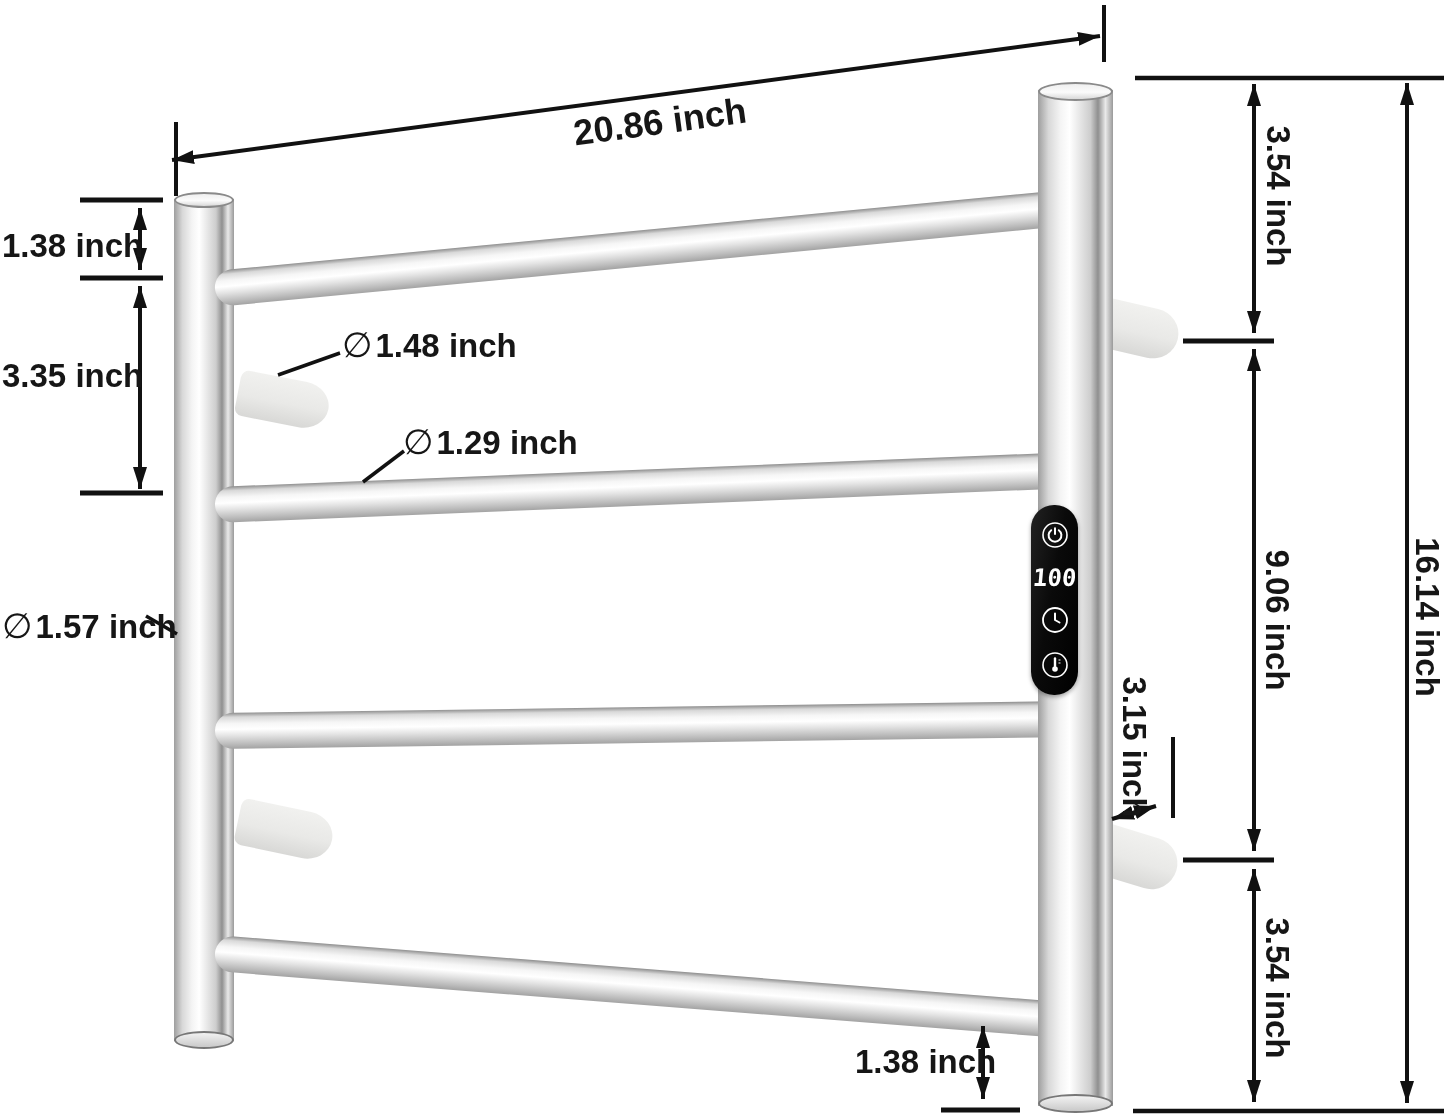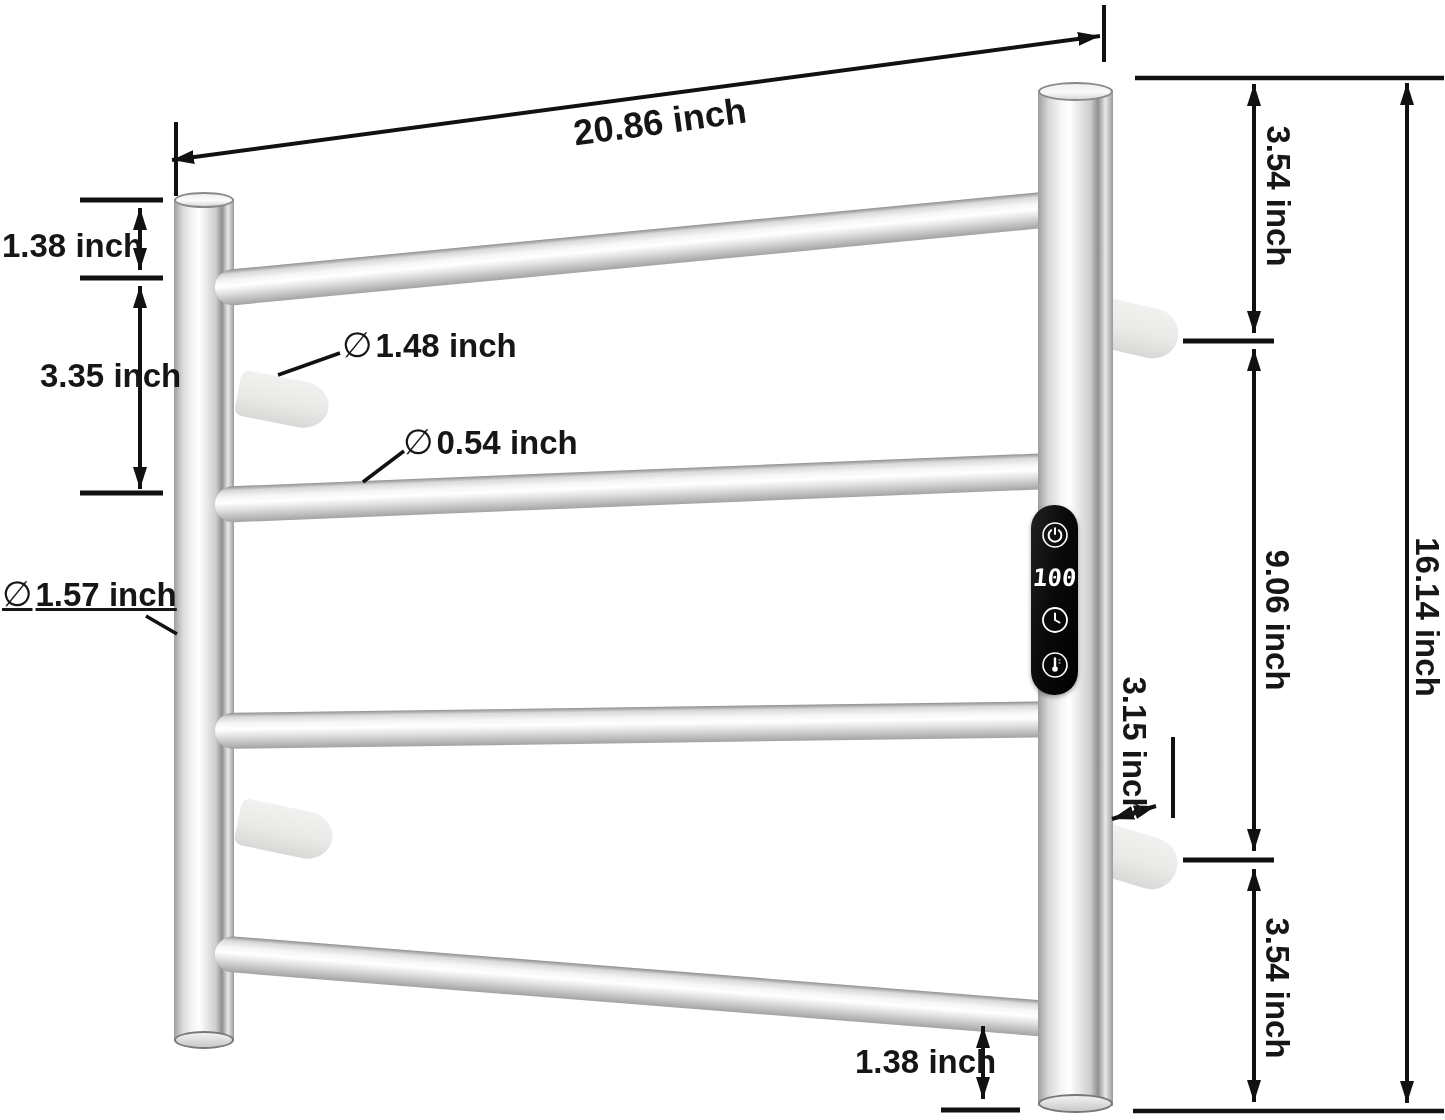--- a/index.html
+++ b/index.html
@@ -110,31 +110,31 @@
 
       <line x1="983" y1="1026" x2="983" y2="1099" stroke-width="4" marker-start="url(#ah)" marker-end="url(#ah)"></line>
       <line x1="941" y1="1110" x2="1020" y2="1110" stroke-width="5"></line>
     </g>
   </svg>
 
   <div class="lbl slant" style="left:660px;top:122px;">20.86 inch</div>
 
   <div class="lbl ralign" style="left:2px;top:229px;">1.38 inch</div>
 
-  <div class="lbl ralign" style="left:2px;top:359px;margin-left:38px;">3.35 inch</div>
+  <div class="lbl ralign" style="left:2px;top:359px;">3.35 inch</div>
 
   <div class="lbl" style="left:342px;top:327px;">
     <span class="dsym">∅</span><span>1.48 inch</span>
   </div>
 
   <div class="lbl" style="left:403px;top:424px;">
-    <span class="dsym">∅</span><span>0.54 inch</span>
+    <span class="dsym">∅</span><span>1.29 inch</span>
   </div>
 
-  <div class="lbl" style="left:2px;top:576px;text-decoration:underline;">
+  <div class="lbl" style="left:2px;top:608px;">
     <span class="dsym">∅</span><span>1.57 inch</span>
   </div>
 
   <div class="lbl rot" style="left:1278px;top:196px;">3.54 inch</div>
 
   <div class="lbl rot" style="left:1277px;top:620px;">9.06 inch</div>
 
   <div class="lbl rot" style="left:1134px;top:747px;">3.15 inch</div>
 
   <div class="lbl rot" style="left:1277px;top:988px;">3.54 inch</div>

